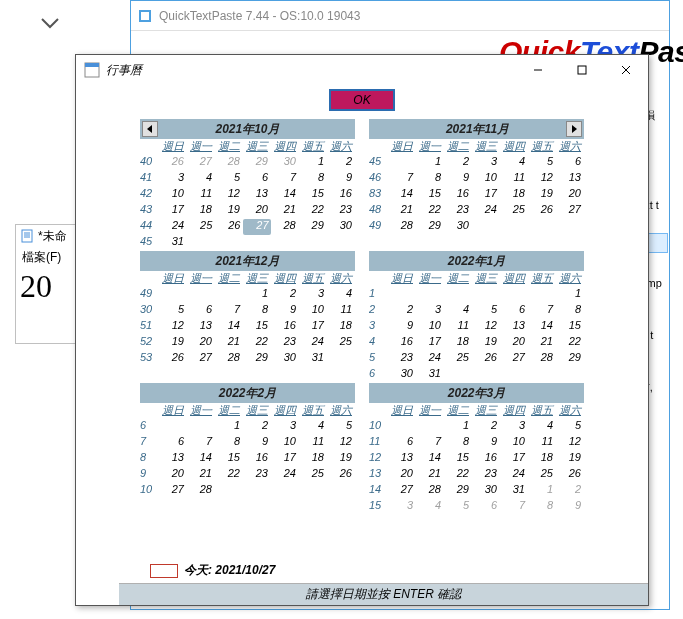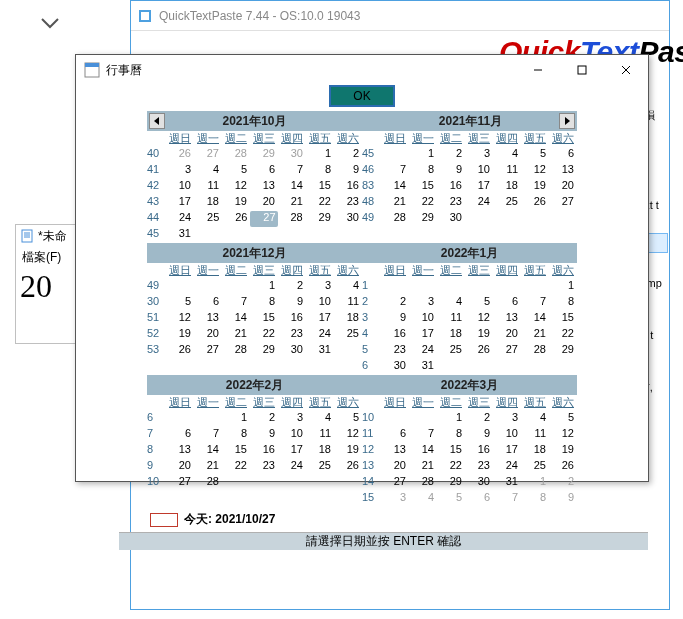--- a/index.html
+++ b/index.html
@@ -23,34 +23,34 @@
   .qtp-logo { position: absolute; left: 340px; top: 34px; font-family: Arial, sans-serif; font-weight: bold; font-style: italic; font-size: 30px; letter-spacing: -0.5px; }
   .qtp-logo .q1 { color: #cc0000; margin-left: 28px; }
   .qtp-logo .q2 { color: #1d4ed8; }
   .qtp-logo .q3 { color: #000000; }
 
   .qtp-side { position: absolute; right: 1px; top: 80px; width: 35px; }
   .qtp-side-item { height: 40px; display: flex; align-items: center; font-size: 11px; padding-left: 2px; white-space: nowrap; overflow: hidden; }
   .qtp-side-item.blue { border: 1px solid #74b8f3; background: #dceeff; height: 20px;}
 
   
-  .dlg { position: absolute; left: 75px; top: 54px; width: 574px; height: 428px; border: 1px solid #555; background: #fff; box-shadow: 2px 2px 6px rgba(0,0,0,.3); display: flex; flex-direction: column; }
+  .dlg { position: absolute; left: 75px; top: 54px; width: 574px; height: 552px; border: 1px solid #555; background: #fff; box-shadow: 2px 2px 6px rgba(0,0,0,.3); display: flex; flex-direction: column; font-style: italic; }
   .dlg-titlebar { height: 30px; display: flex; align-items: center; padding: 0 0 0 8px; }
   .dlg-titlebar .ico { width: 16px; height: 16px; margin-right: 6px; display:flex; align-items:center; justify-content:center;}
   .dlg-titlebar .ttl { flex: 1; font-size: 12px; }
   .dlg-titlebar .winbtn { width: 44px; height: 30px; display: flex; align-items: center; justify-content: center; }
   .dlg-titlebar .winbtn svg { width: 10px; height: 10px; }
 
   .dlg-toolbar { height: 30px; display: flex; align-items: center; justify-content: center; }
-  .ok-btn { width: 66px; height: 22px; border: 2px solid #2b6cb0; background: #0f766e; font-size: 12px; display: flex; align-items: center; justify-content: center; }
+  .ok-btn { width: 66px; height: 22px; border: 2px solid #2b6cb0; background: #be185d; font-size: 12px; display: flex; align-items: center; justify-content: center; }
 
   .cal-area { flex: 1; padding: 4px 0 0 0; display: flex; justify-content: center; }
   .cal-wrap { display: flex; flex-direction: column; }
   .cal-row { display: flex; }
-  .cal-month { width: 215px; margin: 0 0 0px; }
+  .cal-month { width: 215px; margin: 0 7px 0px; }
   .cal-head { height: 20px; background: #9fb9c8; display: flex; align-items: center; position: relative; }
   .cal-head-title { flex: 1; text-align: center; font-size: 12px; font-weight: bold; color: #222; }
   .navbtn { width: 16px; height: 16px; background: #e1e1e1; border: 1px solid #888; display: flex; align-items: center; justify-content: center; margin: 0 2px; }
   .navbtn.right { margin-left:auto; }
   .navbtn svg { width: 8px; height: 8px; }
 
   .cal-dow-row { display: flex; height: 16px; background:#fff;}
   .cal-wk-hdr { width: 19px; }
   .cal-dow { flex: 1; text-align: center; font-size: 11px; color: #3a6a8a; text-decoration: underline; }
 

